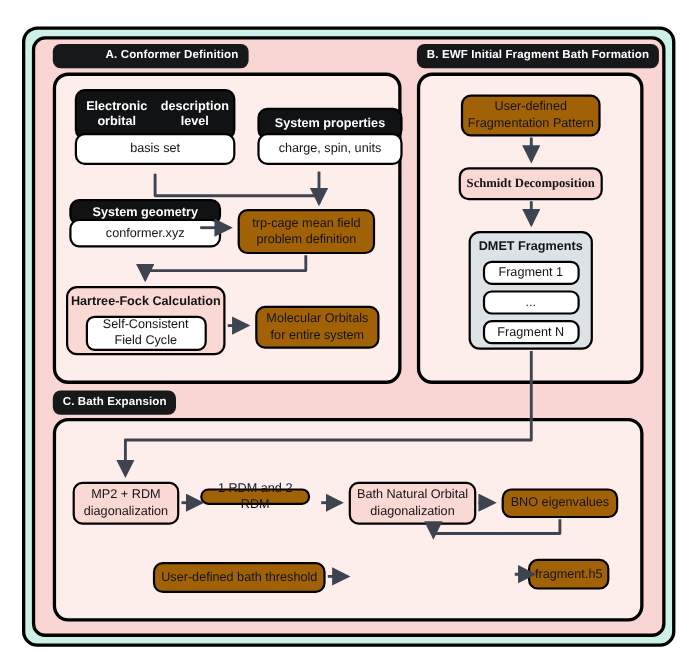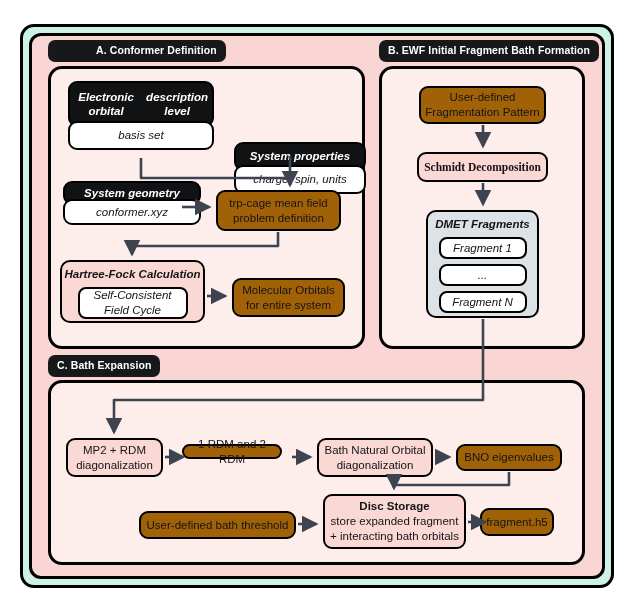--- a/index.html
+++ b/index.html
@@ -37,39 +37,39 @@
   .node{
     position:absolute;box-sizing:border-box;border:2.6px solid #000;border-radius:9px;
     display:flex;flex-direction:column;align-items:center;justify-content:center;
     text-align:center;font-size:11.5px;color:#141416;line-height:1.28;
     background:#a16207;
   }
   .node.pinkfill{background:#fad8d4;}
   .node .ttl{font-weight:bold;}
 
   
-  .headed{position:absolute;box-sizing:border-box;font-style:italic;}
+  .headed{position:absolute;box-sizing:border-box;}
   .headed .cap{
     box-sizing:border-box;background:#111214;color:#fff;font-weight:bold;
     border:2.6px solid #000;border-radius:9px;
     display:flex;align-items:center;justify-content:center;text-align:center;
     font-size:11.5px;line-height:1.25;width:100%;
   }
   .headed .body{
     box-sizing:border-box;background:#fff;color:#141416;
     border:2.6px solid #000;border-radius:9px;
     display:flex;align-items:center;justify-content:center;text-align:center;
     font-size:11.5px;line-height:1.25;width:100%;
     position:relative;margin-top:-6px;
   }
 
   
   .group{
     position:absolute;box-sizing:border-box;border:2.8px solid #000;border-radius:10px;
-    display:flex;flex-direction:column;align-items:center;font-style:italic;
+    display:flex;flex-direction:column;align-items:center;
   }
   .group.pink{background:#fad8d4;}
   .group.gray{background:#dce2e6;}
   .group > .gtitle{font-size:11.5px;font-weight:bold;color:#141416;margin:6px 0 5px 0;text-align:center;line-height:1.2;}
   .chip{
     box-sizing:border-box;background:#fff;border:2.6px solid #000;border-radius:8px;
     font-size:11.5px;color:#141416;display:flex;align-items:center;justify-content:center;
     text-align:center;line-height:1.25;
   }
 
@@ -91,21 +91,21 @@
 
   <div class="headed" style="left:68px;top:81px;width:146px;">
     <div class="cap" style="height:46px;">
       <span>Electronic orbital</span>
         <br>
       <span>description level</span>
     </div>
     <div class="body" style="height:29px;">basis set</div>
   </div>
 
-  <div class="headed" style="left:234px;top:98px;width:132px;margin-top:44px;">
+  <div class="headed" style="left:234px;top:98px;width:132px;">
     <div class="cap" style="height:29px;">System properties</div>
     <div class="body" style="height:29px;">charge, spin, units</div>
   </div>
 
   <div class="headed" style="left:63px;top:181px;width:138px;">
     <div class="cap" style="height:24px;">System geometry</div>
     <div class="body" style="height:26px;">conformer.xyz</div>
   </div>
 
   <div class="node" style="left:216px;top:190px;width:125px;height:41px;">
@@ -153,25 +153,20 @@
 
   <div class="node pinkfill" style="left:317px;top:438px;width:116px;height:39px;">
     <span>Bath Natural Orbital</span>
     <span>diagonalization</span>
   </div>
 
   <div class="node" style="left:456px;top:444px;width:106px;height:27px;">BNO eigenvalues</div>
 
   <div class="node" style="left:139px;top:511px;width:157px;height:28px;">User-defined bath threshold</div>
 
-  <div class="node pinkfill" style="left:323px;top:494px;width:143px;height:55px;">
-    <span class="ttl">Disc Storage</span>
-    <span>store expanded fragment</span>
-    <span>+ interacting bath orbitals</span>
-  </div>
 
   <div class="node" style="left:480px;top:508px;width:74px;height:28px;">fragment.h5</div>
 
   <svg class="svg-layer" xmlns="http://www.w3.org/2000/svg">
     <defs>
       <marker id="ah" markerWidth="7" markerHeight="7" refX="5.4" refY="3.2" orient="auto">
         <path d="M0,0 L6.4,3.2 L0,6.4 z" fill="#3d4450"></path>
       </marker>
     </defs>
     <g fill="none" stroke="#3d4450" stroke-width="2.6" stroke-linejoin="round" stroke-linecap="butt">

